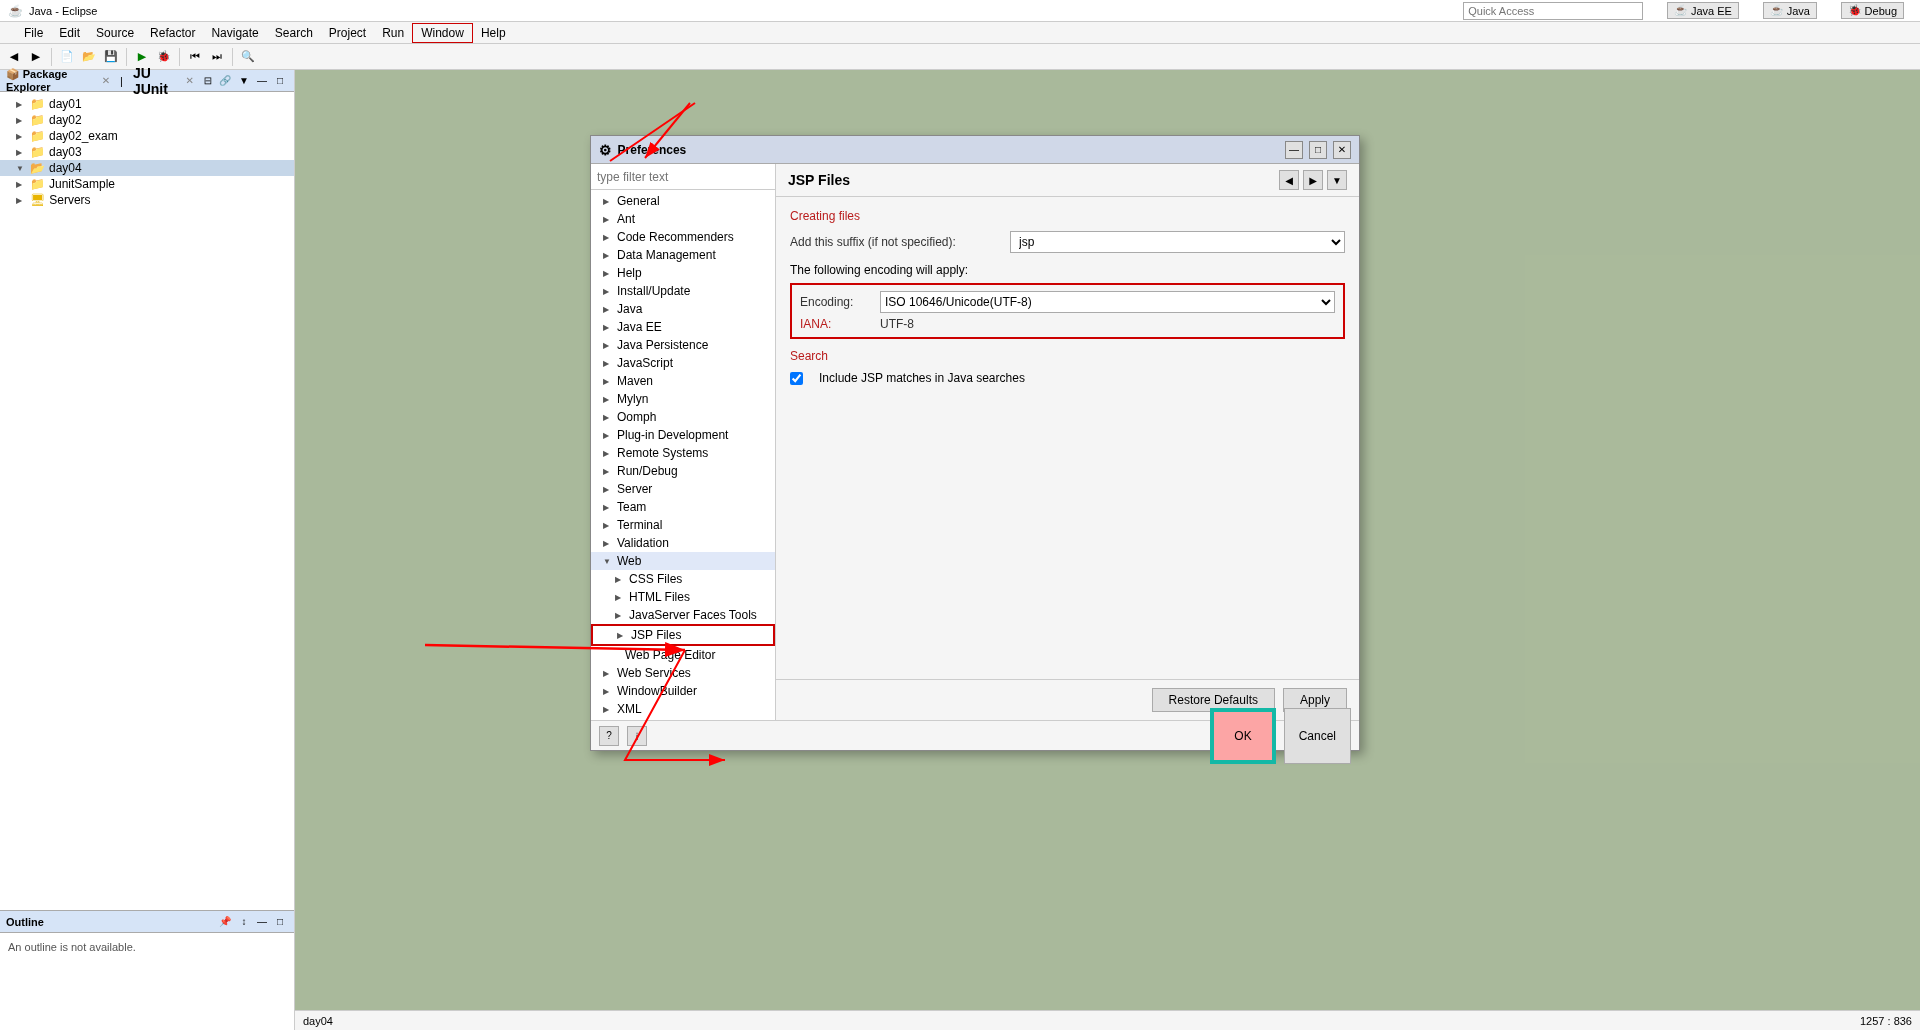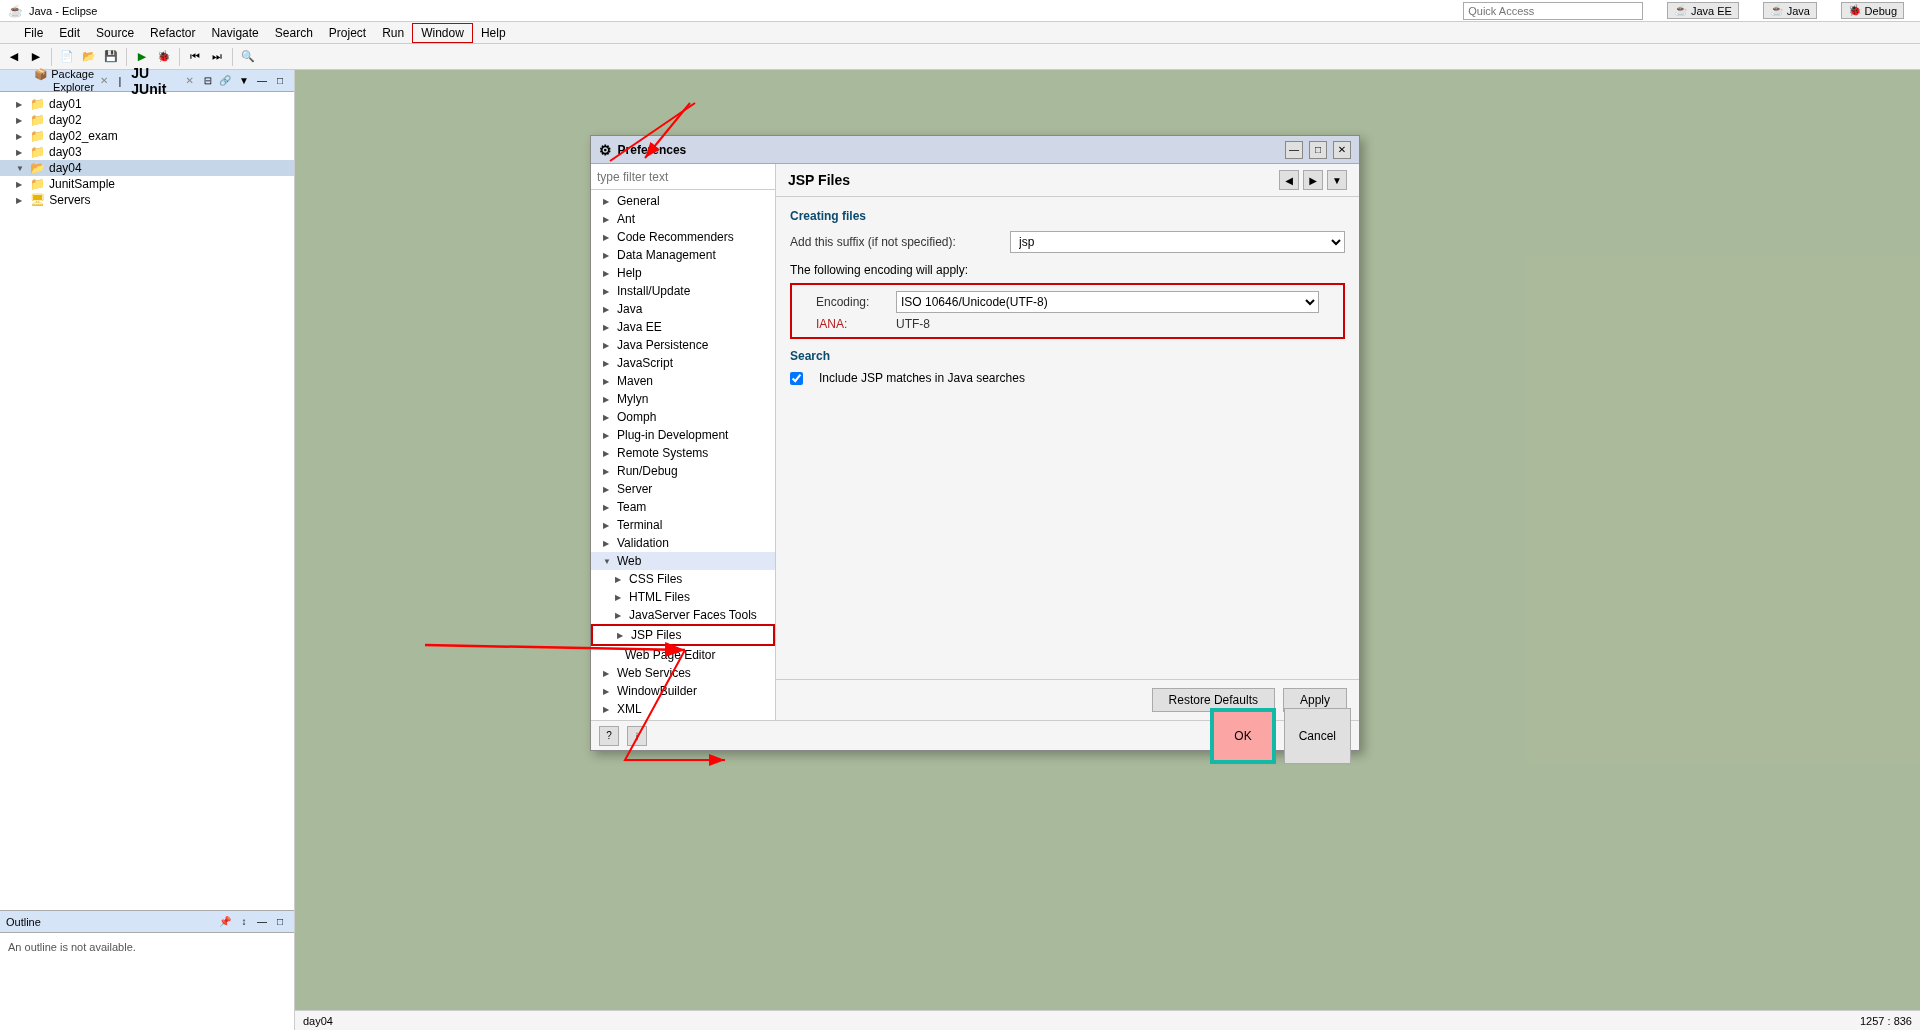--- a/index.html
+++ b/index.html
@@ -108,21 +108,21 @@
     .panel-header {
       background: #d6e4f7;
       border-bottom: 1px solid #aaa;
       height: 22px;
       display: flex;
       align-items: center;
       padding: 0 6px;
       font-size: 11px;
       gap: 6px;
     }
-    .panel-title { font-weight: normal; font-size: 11px; text-align: right; }
+    .panel-title { font-weight: bold; font-size: 11px; }
     .panel-toolbar {
       display: flex;
       align-items: center;
       gap: 2px;
       margin-left: auto;
     }
     .panel-tool-btn {
       width: 16px; height: 16px;
       background: transparent;
       border: none;
@@ -303,23 +303,23 @@
       display: flex; align-items: center; justify-content: center;
     }
 
     .dialog-content-body {
       flex: 1;
       padding: 12px 14px;
     }
 
     .content-section-label {
       font-size: 12px;
-      font-weight: bold;
+      font-weight: normal;
       margin-bottom: 8px;
-      color: #0c4a6e;
+      color: #b91c1c;
     }
 
     .form-row {
       display: flex;
       align-items: center;
       margin-bottom: 10px;
       font-size: 12px;
     }
     .form-label {
       min-width: 220px;
@@ -329,21 +329,21 @@
       flex: 1;
       height: 22px;
       border: 1px solid #aaa;
       background: #fff;
       font-size: 12px;
       padding: 0 4px;
     }
 
     .encoding-box {
       border: 2px solid #cc0000;
-      padding: 6px 24px;
+      padding: 6px 8px;
       margin-bottom: 10px;
     }
     .encoding-row {
       display: flex;
       align-items: center;
       font-size: 12px;
       margin-bottom: 4px;
     }
     .encoding-label { min-width: 80px; color: #333; }
     .encoding-select {

